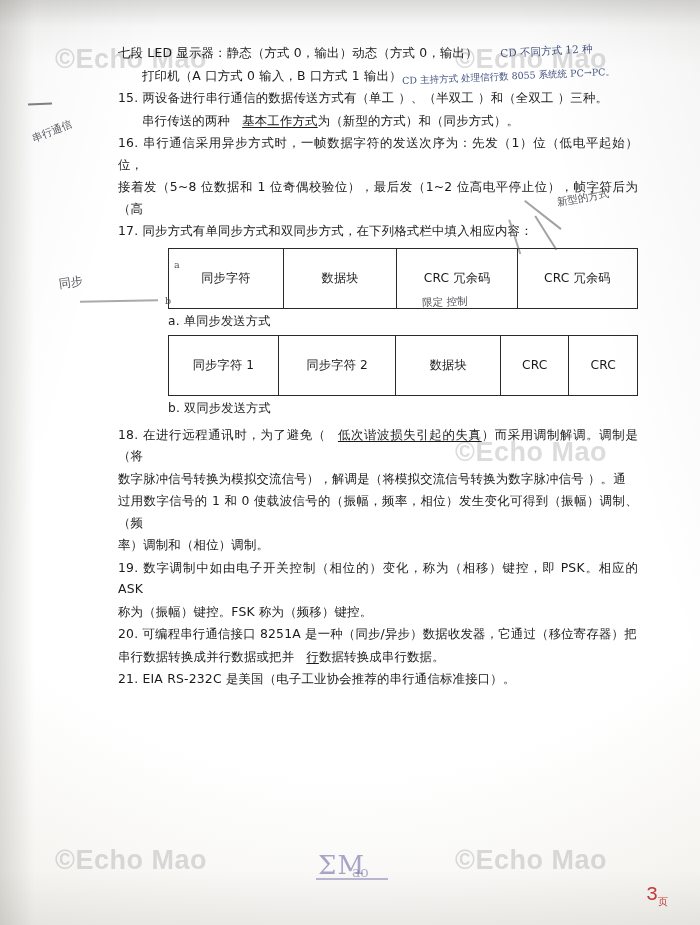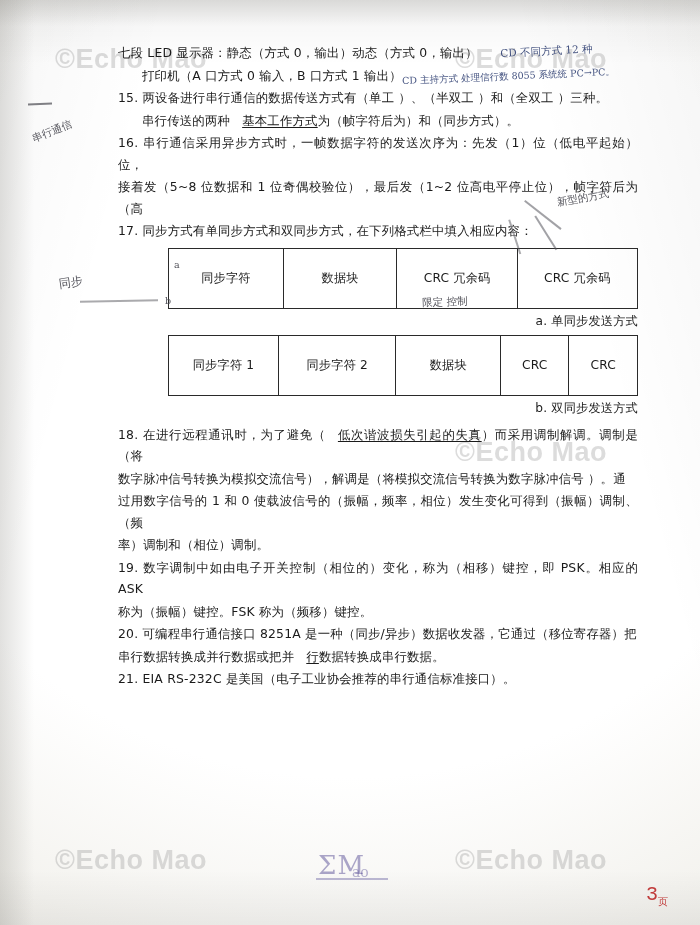--- a/index.html
+++ b/index.html
@@ -73,21 +73,21 @@
     font-size: 12.2px;
     color: #1b1b1b;
   }
   table.grid td {
     border: 1px solid #2a2a2a;
     text-align: center;
     padding: 19px 6px;
     white-space: nowrap;
   }
   .tbl-caption {
-    text-align: right;
+    text-align: left;
     font-size: 12.2px;
     margin-top: 2px;
     color: #1b1b1b;
   }
 
   
   .hand {
     position: absolute;
     font-family: "DejaVu Serif", serif;
     color: #3b4a7a;
@@ -171,21 +171,21 @@
 <div class="wm-logo-sub" style="left:352px; top:864px;">ao</div>
 <div class="wm-underline" style="left:316px; top:878px; width:72px;"></div>
 
 <div class="doc">
 
   <p>七段 LED 显示器：静态（方式 0，输出）动态（方式 0，输出）</p>
   <p style="text-indent:24px">打印机（A 口方式 0 输入，B 口方式 1 输出）</p>
 
   <p>15. 两设备进行串行通信的数据传送方式有（单工 ）、（半双工 ）和（全双工 ）三种。</p>
 
-  <p style="text-indent:24px"><span>串行传送的两种</span><span class="u">基本工作方式</span><span>为（帧字符后为）和（同步方式）。</span></p>
+  <p style="text-indent:24px"><span>串行传送的两种</span><span class="u">基本工作方式</span><span>为（新型的方式）和（同步方式）。</span></p>
 
   <p>16. 串行通信采用异步方式时，一帧数据字符的发送次序为：先发（1）位（低电平起始）位，</p>
   <p>接着发（5~8 位数据和 1 位奇偶校验位），最后发（1~2 位高电平停止位），帧字符后为（高</p>
 
   <p>17. 同步方式有单同步方式和双同步方式，在下列格式栏中填入相应内容：</p>
 
   <div class="tblwrap" style="margin-left:50px;">
     <table class="grid">
       <tbody>
           <tr>

